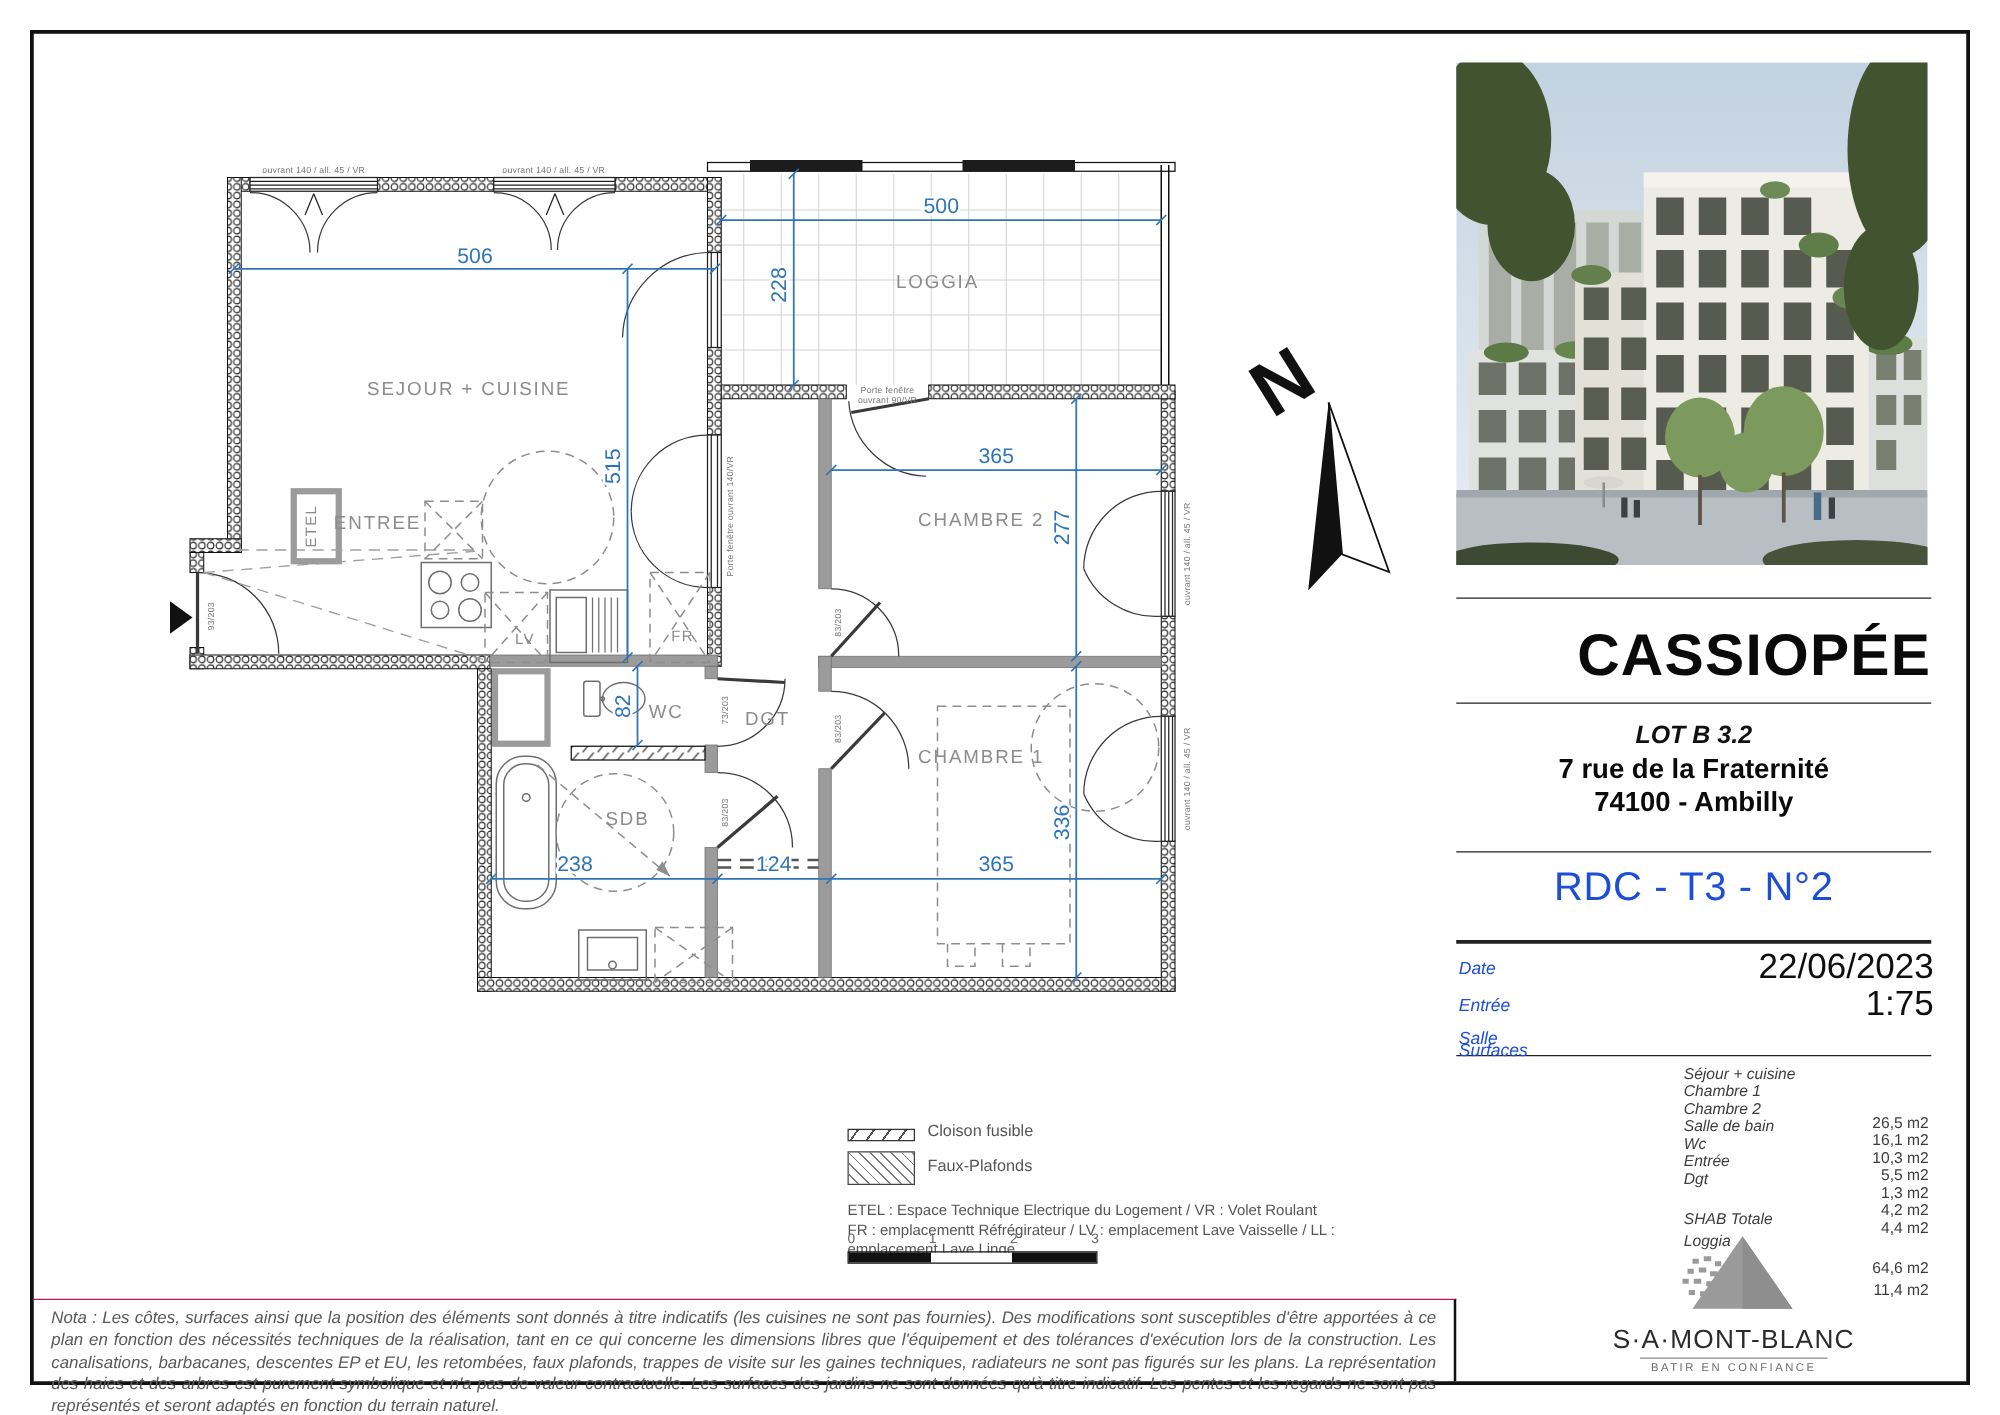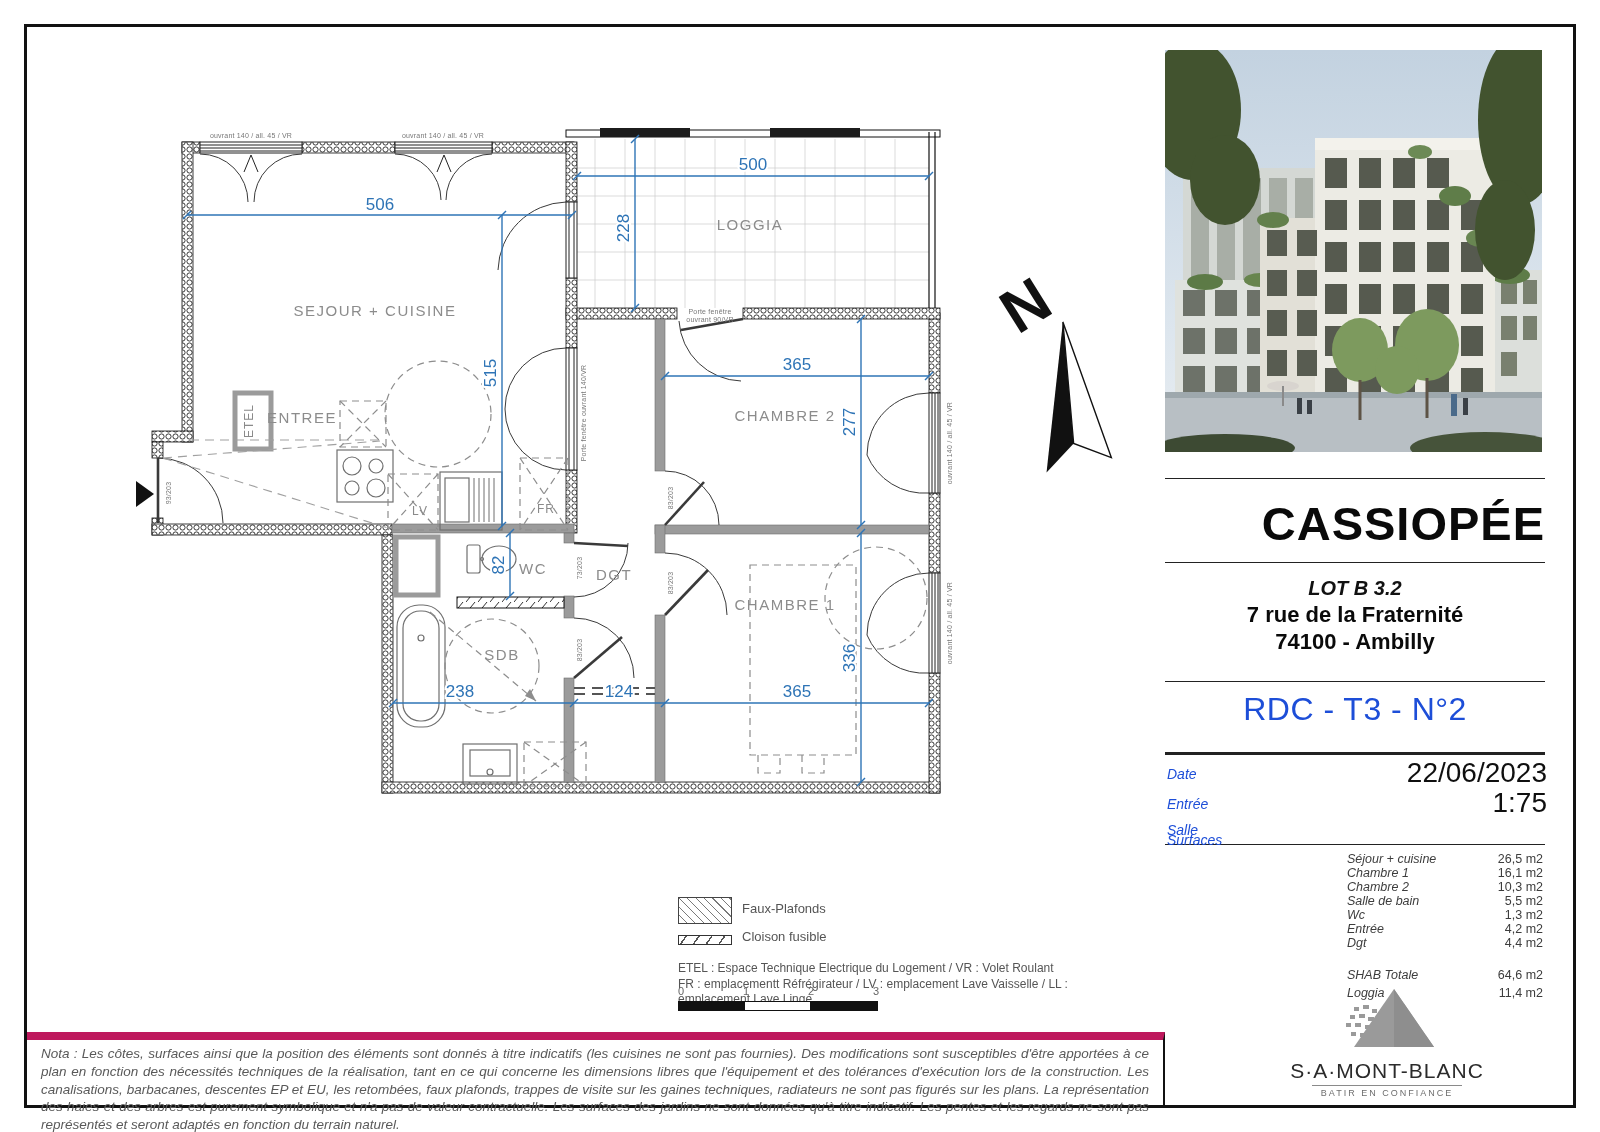--- a/index.html
+++ b/index.html
@@ -32,38 +32,38 @@
   .tb .rule.thick{border-top:3px solid #222;}
   .tb-title{position:absolute;left:0;top:18px;width:380px;text-align:right;font-size:47px;font-weight:700;letter-spacing:1px;color:#0a0a0a;}
   .tb-lot{position:absolute;left:0;top:99px;width:380px;text-align:center;font-size:20px;font-style:italic;font-weight:600;color:#111;}
   .tb-addr1{position:absolute;left:0;top:124px;width:380px;text-align:center;font-size:22px;font-weight:700;color:#0a0a0a;}
   .tb-addr2{position:absolute;left:0;top:151px;width:380px;text-align:center;font-size:22px;font-weight:700;color:#0a0a0a;}
   .tb-unit{position:absolute;left:0;top:213px;width:380px;text-align:center;font-size:32px;color:#1d4ed8;letter-spacing:.5px;}
   .tb-lbl{position:absolute;left:2px;font-size:14px;font-style:italic;color:#1d4ed8;}
   .tb-val{position:absolute;right:2px;font-size:28px;color:#0f0f0f;text-align:right;}
   .s-row{position:absolute;font-size:12.5px;color:#3d3d3d;width:380px;}
   .s-name{position:absolute;left:182px;font-style:italic;}
-  .s-val{position:absolute;right:2px;text-align:right;}
+  .s-val{position:absolute;right:2px;text-align:right;margin-top:39px;}
 
   
   .legend{position:absolute;left:651px;top:868px;width:460px;font-size:13px;color:#555;}
   .leg-row{position:relative;height:32px;}
   .leg-swatch-hatch{position:absolute;left:0;top:2px;width:52px;height:25px;border:1px solid #444;
      background:repeating-linear-gradient(45deg,#fff 0 5px,#7a7a7a 5px 6px);}
   .leg-swatch-cloison{position:absolute;left:0;top:8px;width:52px;height:8px;border:1.3px solid #333;
      background:repeating-linear-gradient(-55deg,#fff 0 9px,#555 9px 10.5px);}
   .leg-txt{position:absolute;left:64px;top:6px;}
   .leg-notes{margin-top:10px;font-size:12px;line-height:1.3;color:#555;}
   .scalebar{position:absolute;left:651px;top:958px;width:220px;height:34px;font-size:11px;color:#666;}
   .tick{position:absolute;top:0;transform:translateX(-50%);}
   .bar{position:absolute;left:0;top:16px;width:198px;height:8px;border:1.2px solid #111;
      background:linear-gradient(90deg,#111 0 66px,#fff 66px 131px,#111 131px 198px);}
 
   
-  .nota{position:absolute;left:0;bottom:0;width:1108px;height:56px;border-top:8px solid #be185d;border-right:2px solid #111;
+  .nota{position:absolute;left:0;bottom:0;width:1108px;height:56px;border-top:1px solid #be185d;border-right:2px solid #111;
      padding:5px 14px 4px 14px;font-size:13.5px;font-style:italic;color:#595959;line-height:1.32;text-align:justify;}
 
   
   .logo{position:absolute;left:1240px;top:960px;width:240px;text-align:center;}
   .logo-name{font-size:21px;letter-spacing:1px;color:#2b2b2b;margin-top:4px;}
   .logo-line{width:150px;margin:2px auto 2px auto;border-top:1.5px solid #8a8a8a;}
   .logo-tag{font-size:9px;letter-spacing:2px;color:#6d6d6d;}
 </style>
 </head>
 <body>
@@ -552,27 +552,27 @@
       <span class="s-name">SHAB Totale</span>
         <span class="s-val">64,6 m2</span>
       </div>
     <div class="s-row" style="top:508px;">
       <span class="s-name">Loggia</span>
         <span class="s-val">11,4 m2</span>
       </div>
   </div>
 
   <div class="legend">
+    <div class="leg-row" style="height:24px;">
+      <span class="leg-swatch-cloison"></span>
+      <span class="leg-txt" style="top:2px;">Cloison fusible</span>
+    </div>
     <div class="leg-row">
       <span class="leg-swatch-hatch"></span>
       <span class="leg-txt">Faux-Plafonds</span>
-    </div>
-    <div class="leg-row" style="height:24px;">
-      <span class="leg-swatch-cloison"></span>
-      <span class="leg-txt" style="top:2px;">Cloison fusible</span>
     </div>
     <div class="leg-notes">
       <div>ETEL : Espace Technique Electrique du Logement /  VR : Volet Roulant</div>
       <div>FR : emplacementt Réfrégirateur / LV : emplacement Lave Vaisselle / LL : emplacement Lave Linge</div>
     </div>
   </div>
 
   <div class="scalebar">
     <span class="tick" style="left:3px;">0</span>
     <span class="tick" style="left:68px;">1</span>

